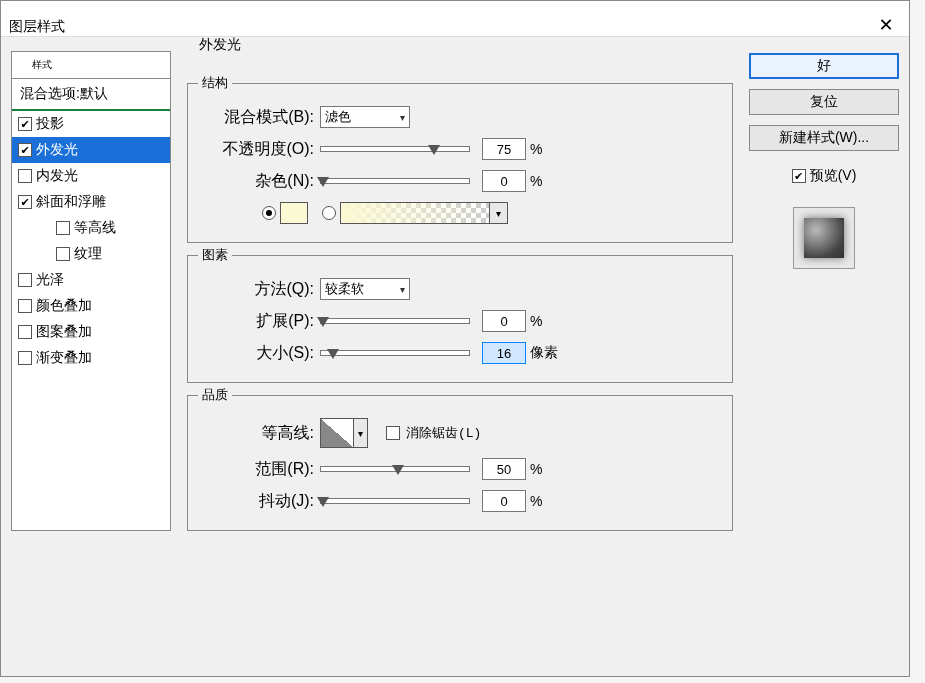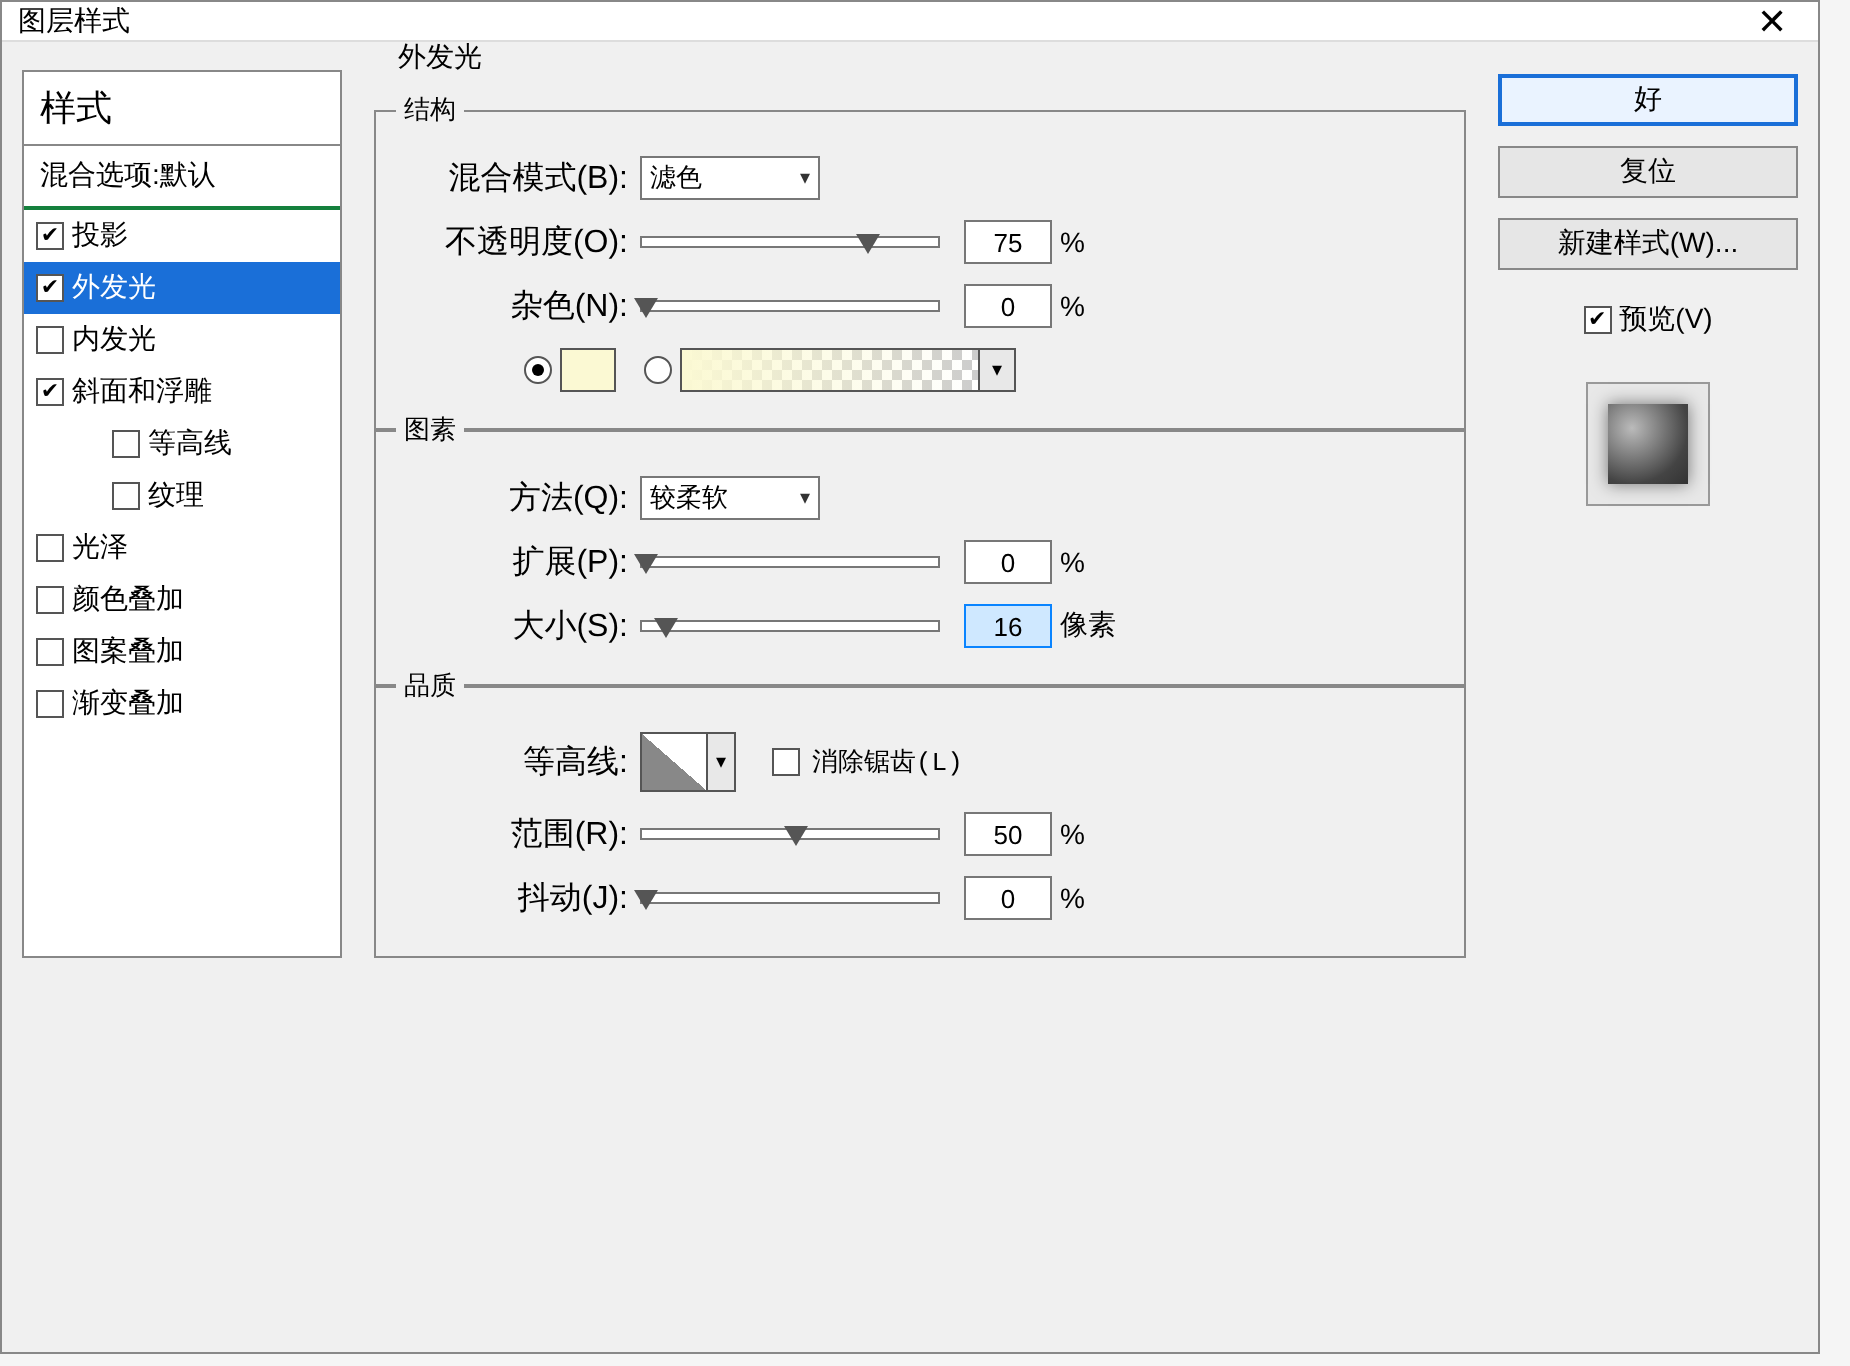--- a/index.html
+++ b/index.html
@@ -13,24 +13,24 @@
     overflow: hidden;
   }
   .window {
     width: 910px;
     height: 677px;
     background: #f0f0f0;
     border: 1px solid #888;
     position: relative;
   }
   .titlebar {
-    height: 20px;
-    background: #fff;
-    display: flex;
-    align-items: center;
+    height: 36px;
+    background: #fff;
+    display: flex;
+    align-items: flex-end;
     justify-content: space-between;
     padding: 0 8px;
     border-bottom: 1px solid #ddd;
   }
   .titlebar-title { font-size: 14px; }
   .close-x {
     font-size: 18px;
     width: 30px;
     text-align: center;
     cursor: default;
@@ -40,23 +40,23 @@
     padding: 14px 10px;
     gap: 16px;
   }
   
   .styles-panel {
     width: 160px;
     border: 1px solid #888;
     background: #fff;
   }
   .styles-header {
-    padding: 6px 8px;
+    padding: 6px 20px;
     border-bottom: 1px solid #888;
-    font-size: 18px;
+    font-size: 10px;
   }
   .blend-defaults {
     padding: 6px 8px;
     border-bottom: 2px solid #15803d;
     font-size: 14px;
   }
   .style-item {
     padding: 4px 6px;
     display: flex;
     align-items: center;
@@ -81,20 +81,21 @@
   }
   .cb.selected-bg { background:#fff; color:#000; }
   
   .center {
     flex: 1;
   }
   .group {
     position: relative;
     border: 1px solid #888;
     padding: 14px 4px 10px 12px;
+    margin-top: 12px;
   }
   .group-title {
     position: absolute;
     top: -10px;
     left: 10px;
     background: #f0f0f0;
     padding: 0 4px;
     font-size: 13px;
   }
   .outer-label {

